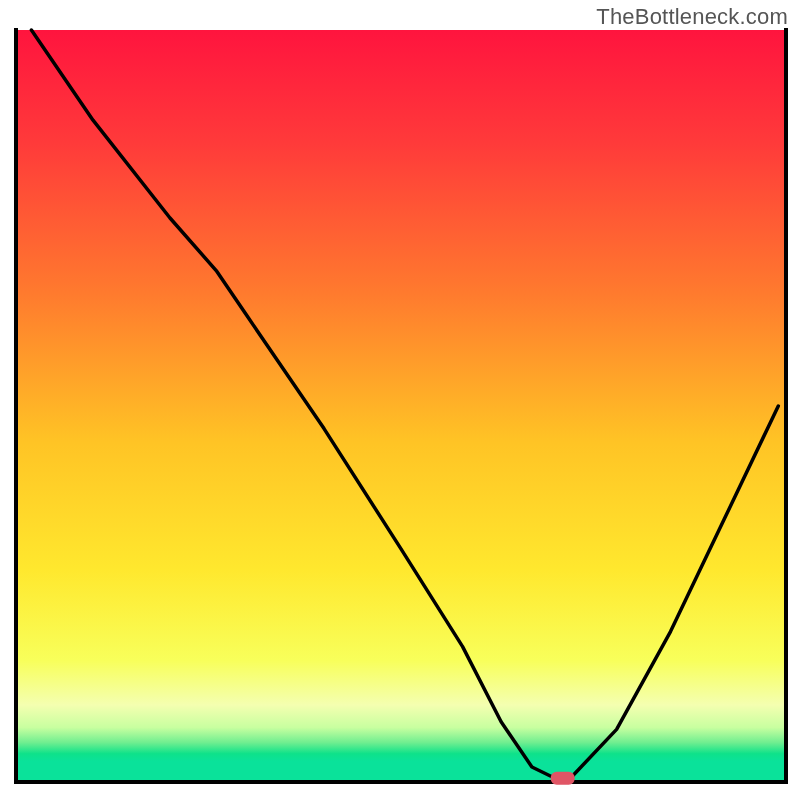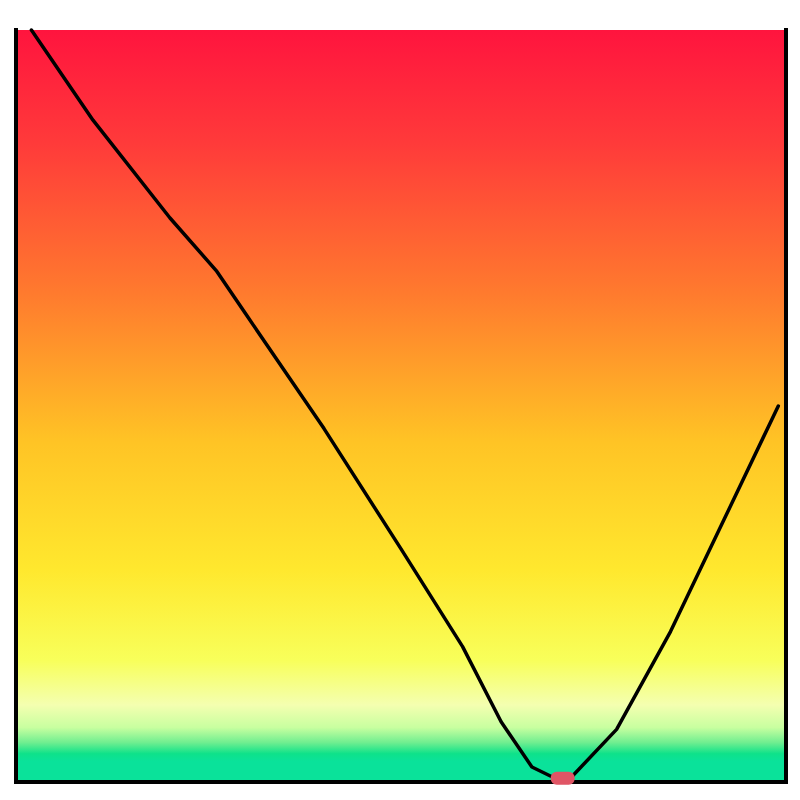--- a/index.html
+++ b/index.html
@@ -31,20 +31,21 @@
     top: 0;
     width: 800px;
     height: 800px;
   }
 </style>
 </head>
 <body>
 
 <div class="chart-container">
 
+  <div class="watermark">TheBottleneck.com</div>
 
   <svg class="plot" viewBox="0 0 800 800">
     <defs>
       <linearGradient id="bgGrad" x1="0" y1="0" x2="0" y2="1">
           <stop offset="0.00%" stop-color="#ff143e"></stop>
           <stop offset="15.00%" stop-color="#ff3a3a"></stop>
           <stop offset="35.00%" stop-color="#ff7a2e"></stop>
           <stop offset="55.00%" stop-color="#ffc425"></stop>
           <stop offset="72.00%" stop-color="#ffe82e"></stop>
           <stop offset="84.00%" stop-color="#f8ff5a"></stop>

